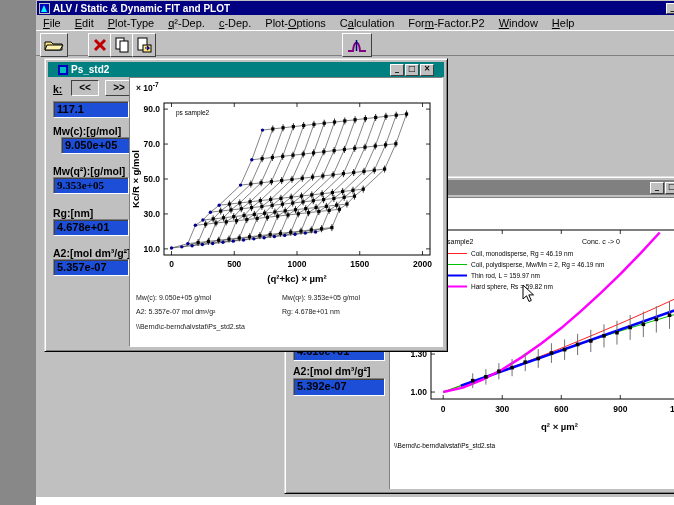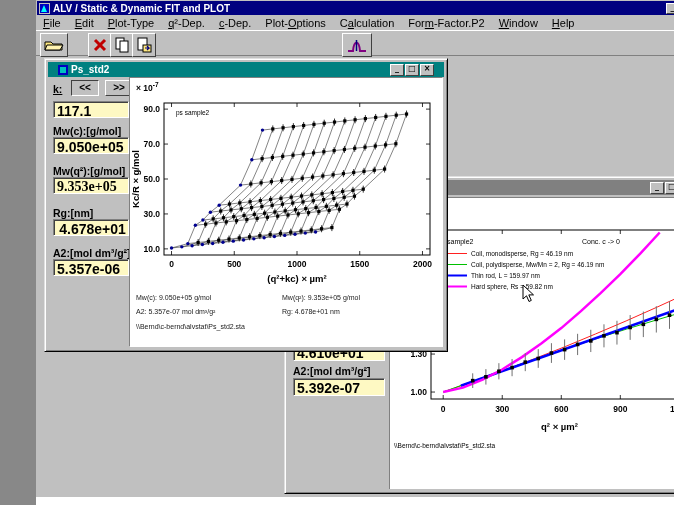--- a/index.html
+++ b/index.html
@@ -27,23 +27,23 @@
   .win{position:absolute;background:#c0c0c0;border:1px solid;border-color:#dfdfdf #000 #000 #dfdfdf;
        box-shadow:inset 1px 1px 0 #fff, inset -1px -1px 0 #808080;box-sizing:border-box;}
   .wtitle{position:absolute;left:3px;top:3px;right:3px;height:15px;display:flex;align-items:center;
           padding:0 10px;color:#fff;font-weight:bold;font-size:10px;box-sizing:border-box;}
   .win1{left:8px;top:58px;width:404px;height:294px;z-index:30;}
   .win2{left:248px;top:176px;width:424px;height:318px;z-index:10;}
   .win1 .wtitle{background:#008080;}
   .win2 .wtitle{background:#808080;}
   .lbl{position:absolute;font-size:10.5px;font-weight:bold;color:#000;white-space:nowrap;}
   .ulbl{text-decoration:underline;}
-  .field{position:absolute;height:17px;background:#fef9c3;border-top:1px solid #808080;border-left:1px solid #808080;
+  .field{position:absolute;height:17px;background:#1d4ed8;border-top:1px solid #808080;border-left:1px solid #808080;
          border-bottom:1px solid #fff;border-right:1px solid #fff;box-shadow:inset 1px 1px 0 #404040;
-         font-size:14px;font-weight:bold;color:#000;padding:1px 0 0 3px;box-sizing:border-box;white-space:nowrap;overflow:hidden;}
+         font-size:11px;font-weight:bold;color:#000;padding:1px 0 0 3px;box-sizing:border-box;white-space:nowrap;overflow:hidden;}
   .smallbtn{position:absolute;background:#c0c0c0;border:1px solid;border-color:#fff #404040 #404040 #fff;
             font-size:10px;font-weight:bold;text-align:center;line-height:13px;box-sizing:border-box;}
   .pressed{border-color:#404040 #fff #fff #404040;}
   .plotbox{position:absolute;background:#fff;border-top:1px solid #808080;border-left:1px solid #808080;
            border-bottom:1px solid #fff;border-right:1px solid #fff;box-sizing:border-box;}
   .whitearea{position:absolute;background:#fff;border-top:1px solid #808080;border-left:1px solid #808080;box-sizing:border-box;}
   .anno{position:absolute;font-size:7px;color:#1a1a1a;white-space:nowrap;}
   .bottomstrip{position:absolute;left:0;top:497px;width:674px;height:8px;background:#ffffff;}
   .cursor{position:absolute;left:486px;top:284px;z-index:100;}
   svg text{font-family:"Liberation Sans",sans-serif;fill:#000;}
@@ -241,27 +241,27 @@
           <span class="wbtn" style="width:14px;height:12px;">×</span>
         </span>
       </div>
 
       <div class="lbl ulbl" style="left:8px;top:24px;">k:</div>
       <div class="smallbtn pressed" style="left:26px;top:21px;width:28px;height:16px;">&lt;&lt;</div>
       <div class="smallbtn" style="left:60px;top:21px;width:28px;height:16px;">&gt;&gt;</div>
       <div class="field" style="left:8px;top:42px;width:76px;">117.1</div>
 
       <div class="lbl" style="left:8px;top:66px;">Mw(c):[g/mol]</div>
-      <div class="field" style="left:8px;top:78px;width:76px;">9.050e+05</div>
+      <div class="field" style="left:16px;top:78px;width:76px;">9.050e+05</div>
       <div class="lbl" style="left:8px;top:106px;">Mw(q²):[g/mol]</div>
       <div class="field" style="left:8px;top:118px;width:76px;font-family:Liberation Serif, serif;">9.353e+05</div>
       <div class="lbl" style="left:8px;top:148px;">Rg:[nm]</div>
-      <div class="field" style="left:8px;top:160px;width:76px;text-align:center;">4.678e+01</div>
+      <div class="field" style="left:8px;top:160px;width:76px;">4.678e+01</div>
       <div class="lbl" style="left:8px;top:188px;">A2:[mol dm³/g²]</div>
-      <div class="field" style="left:8px;top:200px;width:76px;">5.357e-06</div>
+      <div class="field" style="left:8px;top:200px;width:76px;">5.357e-07</div>
 
       <div class="plotbox" style="left:84px;top:18px;width:314px;height:270px;">
         <svg id="zimm-svg" width="312" height="214">
             <g>
               <rect x="34" y="25" width="266" height="152" fill="#fff" stroke="#000" stroke-width="1"></rect>
               <line x1="41.528301886792455" y1="177" x2="41.528301886792455" y2="173" stroke="#000" stroke-width="0.8"></line>
               <line x1="41.528301886792455" y1="25" x2="41.528301886792455" y2="29" stroke="#000" stroke-width="0.8"></line>
               <text x="41.528301886792455" y="189" text-anchor="middle" class="t8">0</text>
               <line x1="104.26415094339623" y1="177" x2="104.26415094339623" y2="173" stroke="#000" stroke-width="0.8"></line>
               <line x1="104.26415094339623" y1="25" x2="104.26415094339623" y2="29" stroke="#000" stroke-width="0.8"></line>

